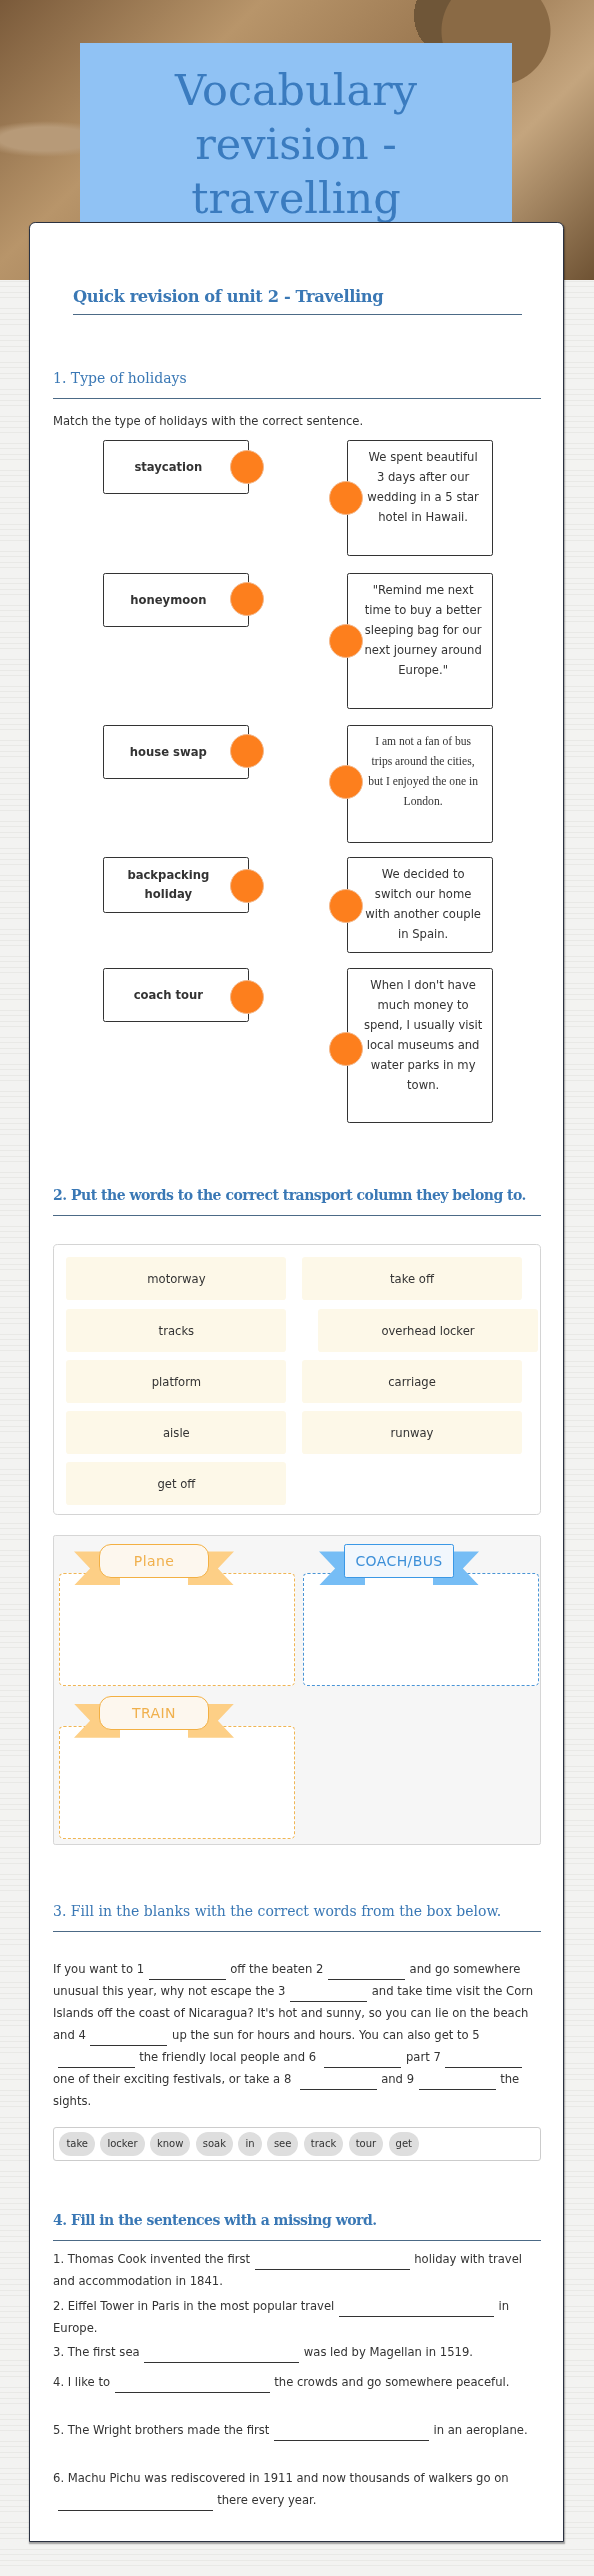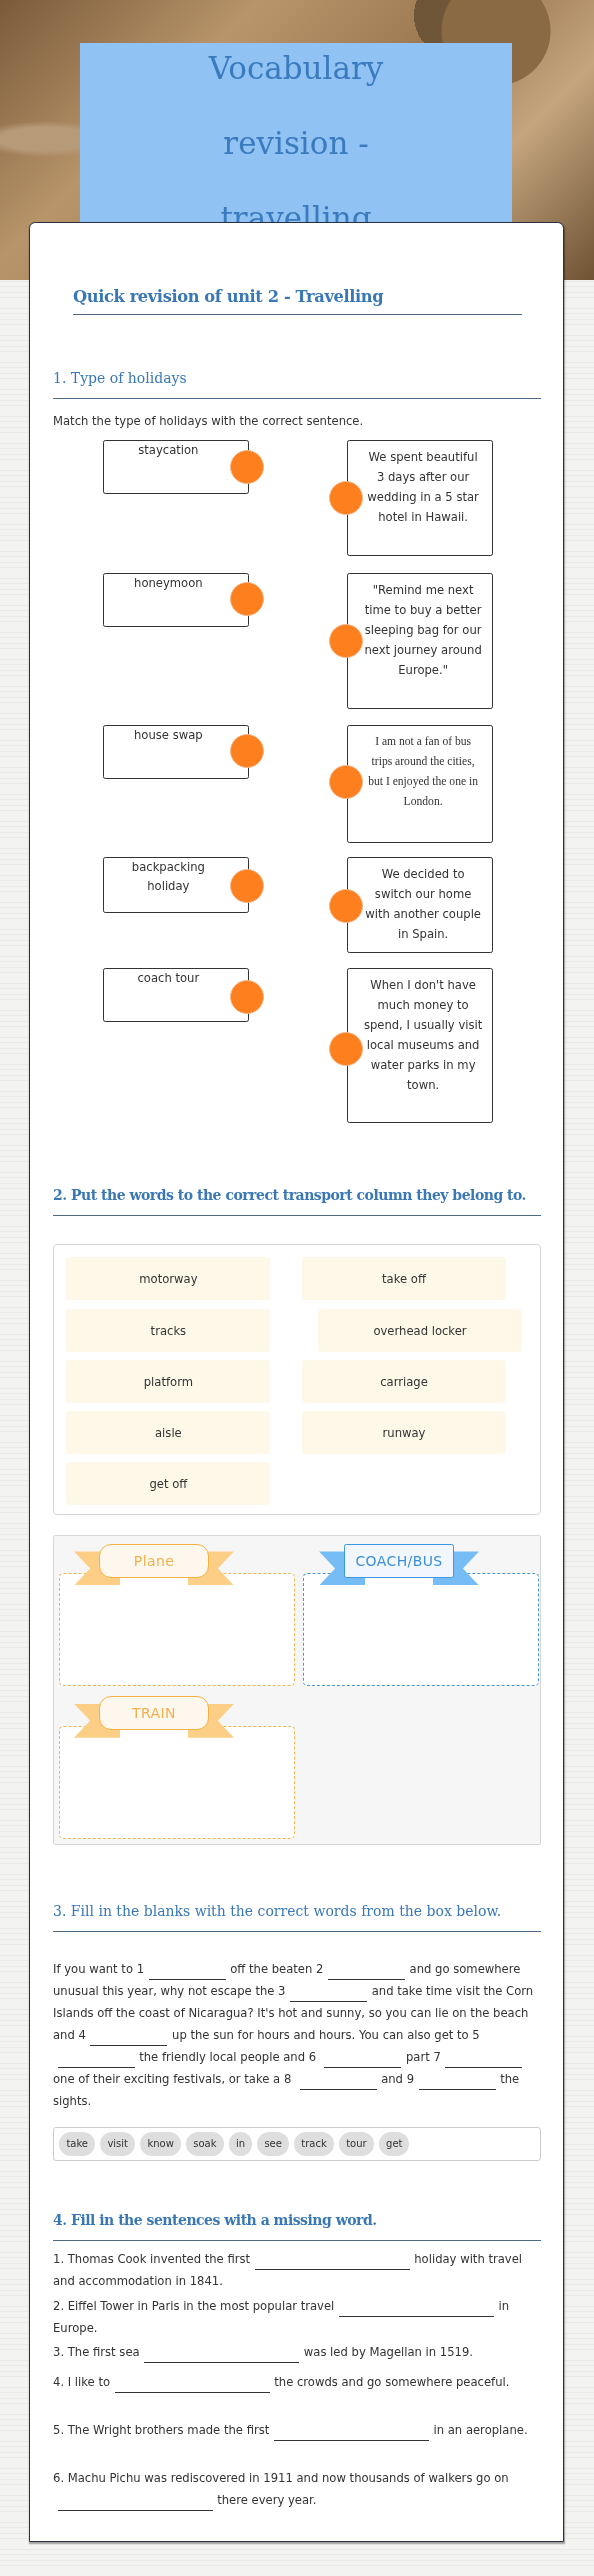--- a/index.html
+++ b/index.html
@@ -23,21 +23,21 @@
   .title-box {
     position: absolute; left: 80px; top: 43px; width: 432px; height: 186px;
     background: #90c2f4;
     display: flex; align-items: center; justify-content: center;
     text-align: center;
   }
   .title-box h1 {
     font-family: "DejaVu Serif", serif;
     font-weight: normal;
     color: #3a7bbf;
-    font-size: 31px; line-height: 75px;
+    font-size: 43px; line-height: 54px;
     width: 279px;
     margin-top: 15.5px;
   }
   .card {
     position: absolute; left: 29px; top: 222px; width: 535px; height: 2320px;
     background: #fff;
     border: 0.8px solid #2a3140;
     border-radius: 6.2px 6.2px 0 0;
     box-shadow: 0.8px 1.5px 1.5px rgba(0,0,0,0.35);
   }
@@ -53,38 +53,38 @@
   .sec-h {
     position: absolute; left: 23px; width: 488px;
     font-size: 14px; line-height: 22px;
     padding-bottom: 9.3px; border-bottom: 1.5px solid #4c6a86;
   }
   .sec-h.bold { font-weight: bold; letter-spacing: -0.5px; }
   .instr { position: absolute; left: 23px; font-size: 11.6px; color: #333; }
   .match-left {
     position: absolute; left: 73px; width: 146px;
     border: 0.8px solid #333; border-radius: 2.3px;
-    display: flex; justify-content: center;
-    text-align: center; font-size: 11.6px; line-height: 18.6px; padding: 0 23px 0 7.7px;
+    display: flex; align-items: center; justify-content: center;
+    text-align: center; font-size: 11.6px; line-height: 18.6px; padding: 0 23px 0 7.7px; font-weight: bold;
   }
   .match-right {
     position: absolute; left: 317px; width: 146px;
     border: 0.8px solid #333; border-radius: 2.3px;
     text-align: center; font-size: 11.6px; line-height: 20px; padding: 6.2px 9.3px 6.2px 15.5px;
   }
   .dot {
     position: absolute; width: 34px; height: 34px; border-radius: 50%;
     background: #fd7f1d; border: 1.5px solid #f4b98d;
   }
   .sort-box {
     position: absolute; left: 23px; top: 1021px; width: 488px; height: 271px;
     border: 0.8px solid #d4d4d4; border-radius: 4.6px; background: #fff;
   }
   .chip {
-    position: absolute; width: 204px; height: 43px;
+    position: absolute; width: 220px; height: 43px;
     background: #fdf8e8; border-radius: 3.1px;
     display: flex; align-items: center; justify-content: center;
     font-size: 11.6px; color: #333;
   }
   .cat-box {
     position: absolute; left: 23px; top: 1312px; width: 488px; height: 310px;
     background: #f6f6f6; border: 0.8px solid #d6d6d6; border-radius: 2.3px;
   }
   .drop {
     position: absolute; width: 236px; height: 113px;
@@ -207,21 +207,21 @@
       <div class="face">TRAIN</div>
     </div>
   </div>
 
   <div class="sec-h serif-h" style="top:1677px;">3. Fill in the blanks with the correct words from the box below.</div>
   <div class="para" style="top:1735px;">
     <span>If you want to 1</span><span class="blank"></span><span>off the beaten 2</span><span class="blank"></span><span>and go somewhere unusual this year, why not escape the 3</span><span class="blank"></span><span>and take time visit the Corn Islands off the coast of Nicaragua? It's hot and sunny, so you can lie on the beach and 4</span><span class="blank"></span><span>up the sun for hours and hours. You can also get to 5</span><span class="blank"></span><span>the friendly local people and 6</span> <span class="blank"></span><span>part 7</span><span class="blank"></span><span>one of their exciting festivals, or take a 8</span> <span class="blank"></span><span>and 9</span><span class="blank"></span><span>the sights.</span>
   </div>
   <div class="bank">
     <span class="pill">take</span>
-    <span class="pill">visit</span>
+    <span class="pill">locker</span>
     <span class="pill">know</span>
     <span class="pill">soak</span>
     <span class="pill">in</span>
     <span class="pill">see</span>
     <span class="pill">track</span>
     <span class="pill">tour</span>
     <span class="pill">get</span>
   </div>
 
   <div class="sec-h serif-h bold" style="top:1986px;">4. Fill in the sentences with a missing word.</div>

